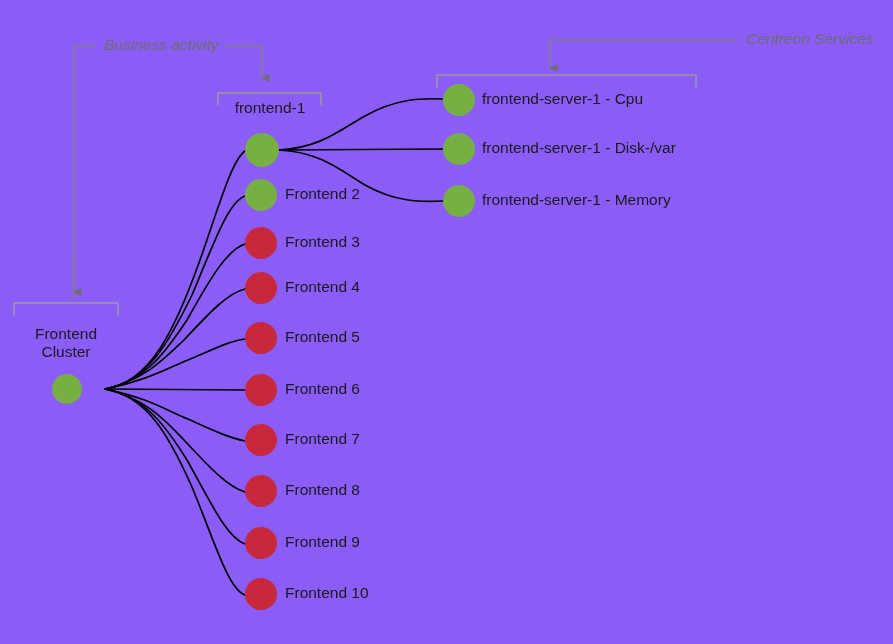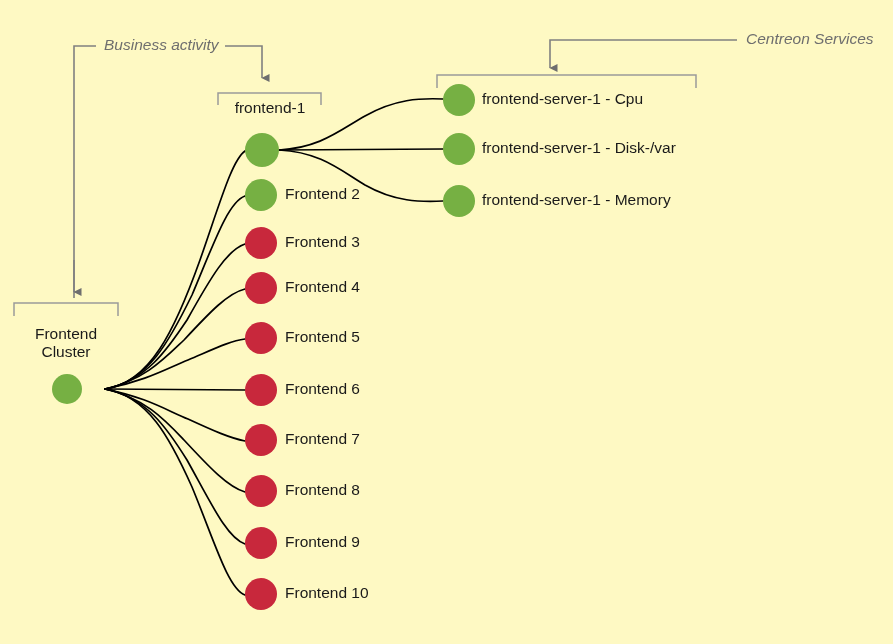--- a/index.html
+++ b/index.html
@@ -7,21 +7,21 @@
     padding: 0;
     background: #ffffff;
   }
   body {
     font-family: "Liberation Sans", sans-serif;
   }
   #canvas {
     position: relative;
     width: 893px;
     height: 644px;
-    background: #fef9c3;
+    background: #8b5cf6;
     overflow: hidden;
     text-decoration: underline;
   }
   svg#diagram {
     position: absolute;
     left: 0;
     top: 0;
     width: 893px;
     height: 644px;
   }

